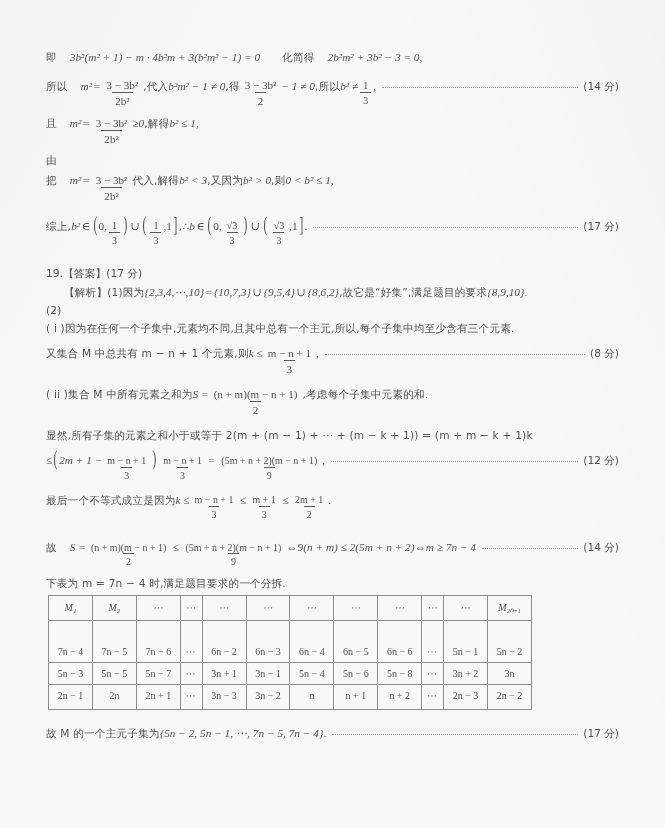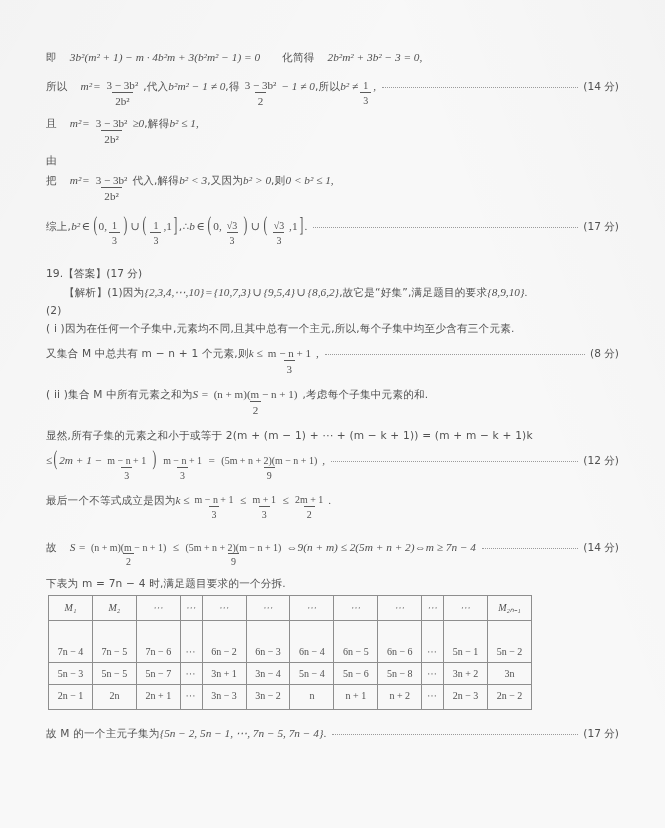--- a/index.html
+++ b/index.html
@@ -401,21 +401,21 @@
             <td class="dots">⋯</td>
             <td>5n − 1</td>
             <td>5n − 2</td>
           </tr>
           <tr>
             <td>5n − 3</td>
             <td>5n − 5</td>
             <td>5n − 7</td>
             <td class="dots">⋯</td>
             <td>3n + 1</td>
-            <td>3n − 4</td>
+            <td>3n − 1</td>
             <td>5n − 4</td>
             <td>5n − 6</td>
             <td>5n − 8</td>
             <td class="dots">⋯</td>
             <td>3n + 2</td>
             <td>3n</td>
           </tr>
           <tr class="last-body">
             <td>2n − 1</td>
             <td>2n</td>

